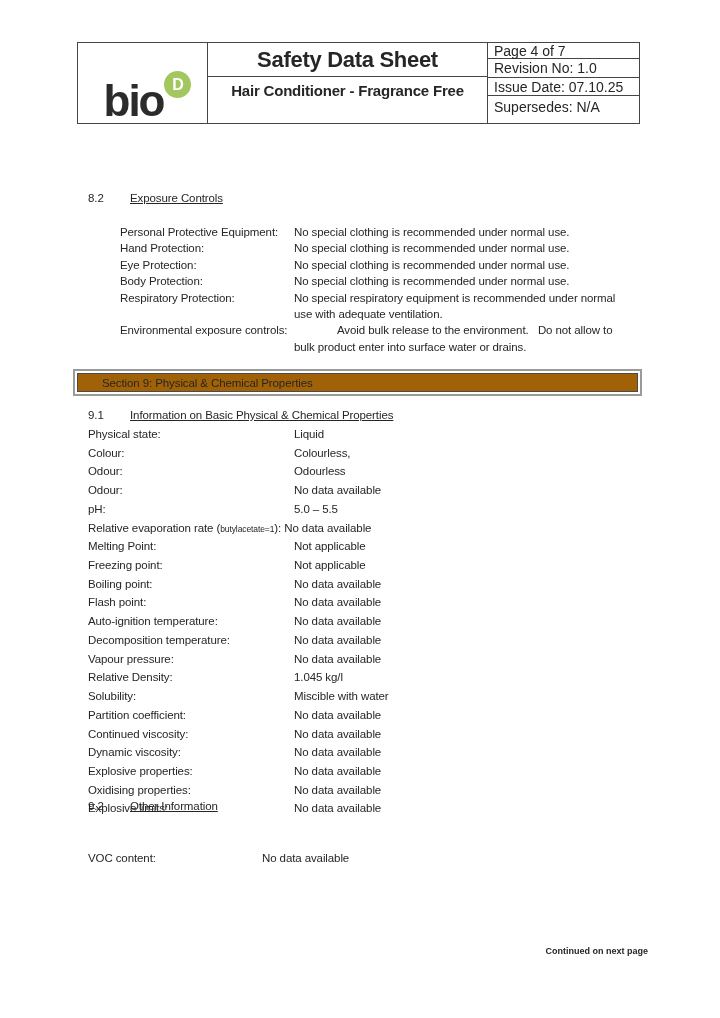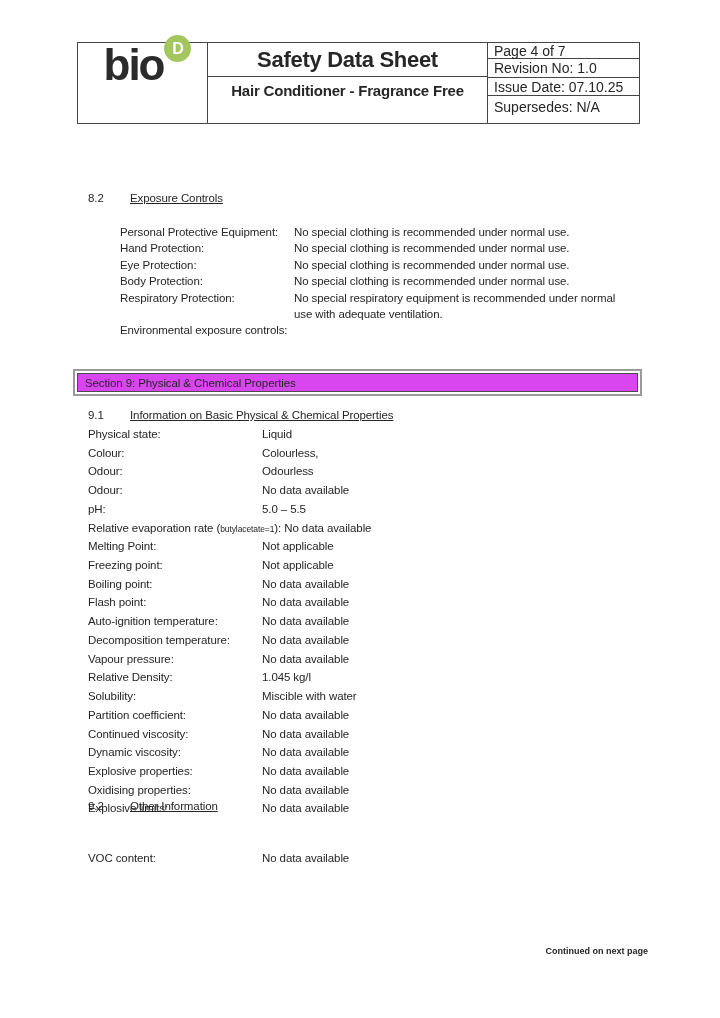--- a/index.html
+++ b/index.html
@@ -23,21 +23,21 @@
   .page{position:absolute;inset:0;}
 
   
   .hdr{
     position:absolute;left:77px;top:42px;width:563px;height:82px;
     border:1px solid var(--border);
     display:flex;
   }
   .hdr-logo-cell{
     width:130px;flex:none;border-right:1px solid var(--border);
-    display:flex;align-items:flex-start;justify-content:center;
+    display:flex;align-items:flex-end;justify-content:center;
   }
   .logo-wrap{position:relative;display:inline-block;line-height:1;padding-right:18px;}
   .logo-bio{
     font-size:44px;font-weight:bold;color:#2b2b2b;letter-spacing:-2px;line-height:1;
   }
   .logo-d{
     position:absolute;right:-10px;top:-8px;
     width:27px;height:27px;border-radius:50%;
     background:var(--logo-green);
     display:flex;align-items:center;justify-content:center;
@@ -75,28 +75,28 @@
   .s82rows .row{display:flex;align-items:flex-start;padding-left:32px;}
   .s82rows .lbl{width:174px;flex:none;white-space:nowrap;}
   .s82rows .val{width:352px;}
   .s82rows .row.env .val{text-indent:43px;}
 
   
   .banner{
     position:absolute;left:77px;top:373px;width:561px;height:19px;
     border:1px solid var(--banner-inner);
     box-shadow:0 0 0 2px #ffffff,0 0 0 4px var(--banner-outer);
-    background:#d946ef;
+    background:#a16207;
     display:flex;align-items:center;
-    padding-left:7px;
+    padding-left:24px;
   }
 
   
   .props{position:absolute;left:88px;top:425px;width:546px;}
-  .props .prow{display:flex;height:18.72px;line-height:18.72px;}
+  .props .prow{display:flex;height:18.72px;line-height:18.72px;gap:32px;}
   .props .prow .lbl{width:174px;flex:none;white-space:nowrap;}
   .props .prow .val{flex:1;white-space:nowrap;}
   .props .prow.single{display:block;}
   .small-sub{font-size:8.5px;}
 
   
   .voc{position:absolute;left:88px;top:850px;width:546px;display:flex;line-height:16px;}
   .voc .lbl{width:174px;flex:none;}
 
   
@@ -151,20 +151,21 @@
     <div class="row">
       <div class="lbl">Body Protection:</div>
       <div class="val">No special clothing is recommended under normal use.</div>
     </div>
     <div class="row">
       <div class="lbl">Respiratory Protection:</div>
       <div class="val">No special respiratory equipment is recommended under normal use with adequate ventilation.</div>
     </div>
     <div class="row env">
       <div class="lbl">Environmental exposure controls:</div>
+      <div class="val">Avoid bulk release to the environment.&nbsp;&nbsp; Do not allow to bulk product enter into surface water or drains.</div>
     </div>
   </div>
 
   <div class="banner">
     <span>Section 9: Physical &amp; Chemical Properties</span>
   </div>
 
   <div class="sec-head" style="top:407px;">
     <span class="num">9.1</span><span class="underlined">Information on Basic Physical &amp; Chemical Properties</span>
   </div>

